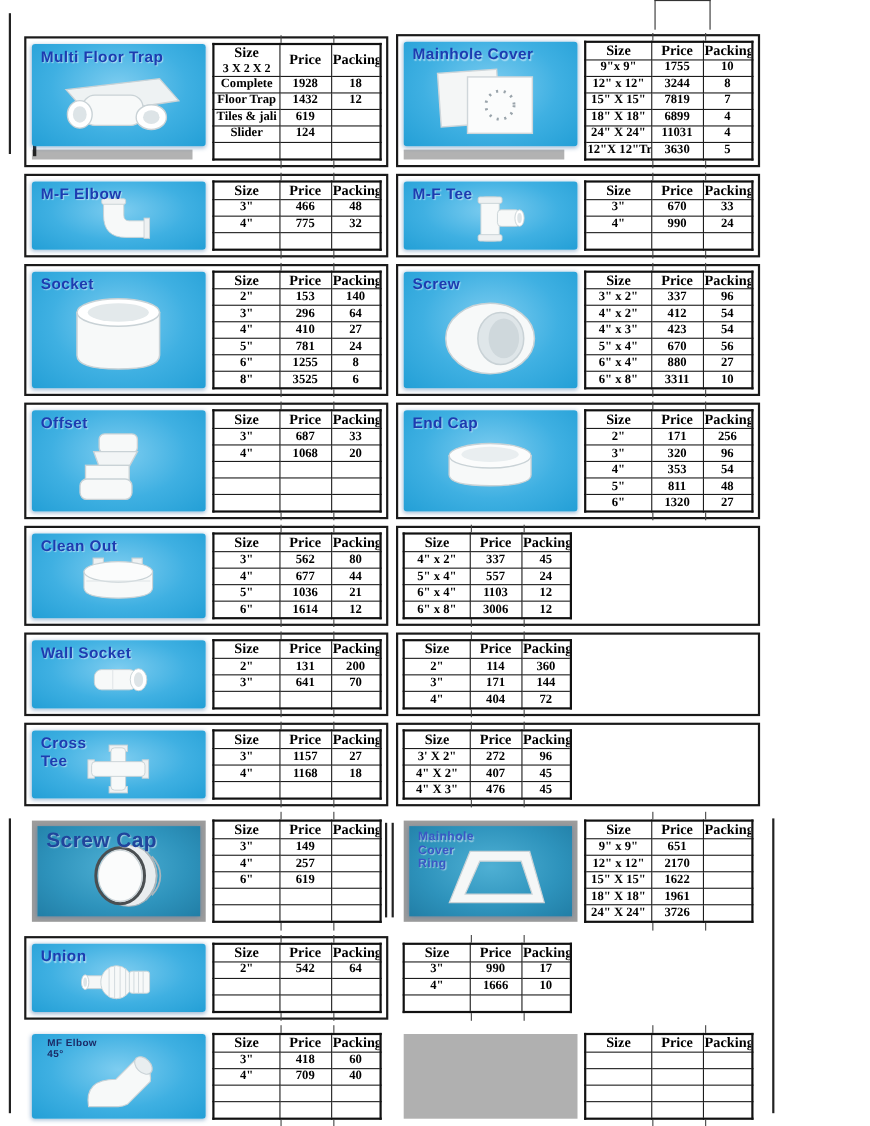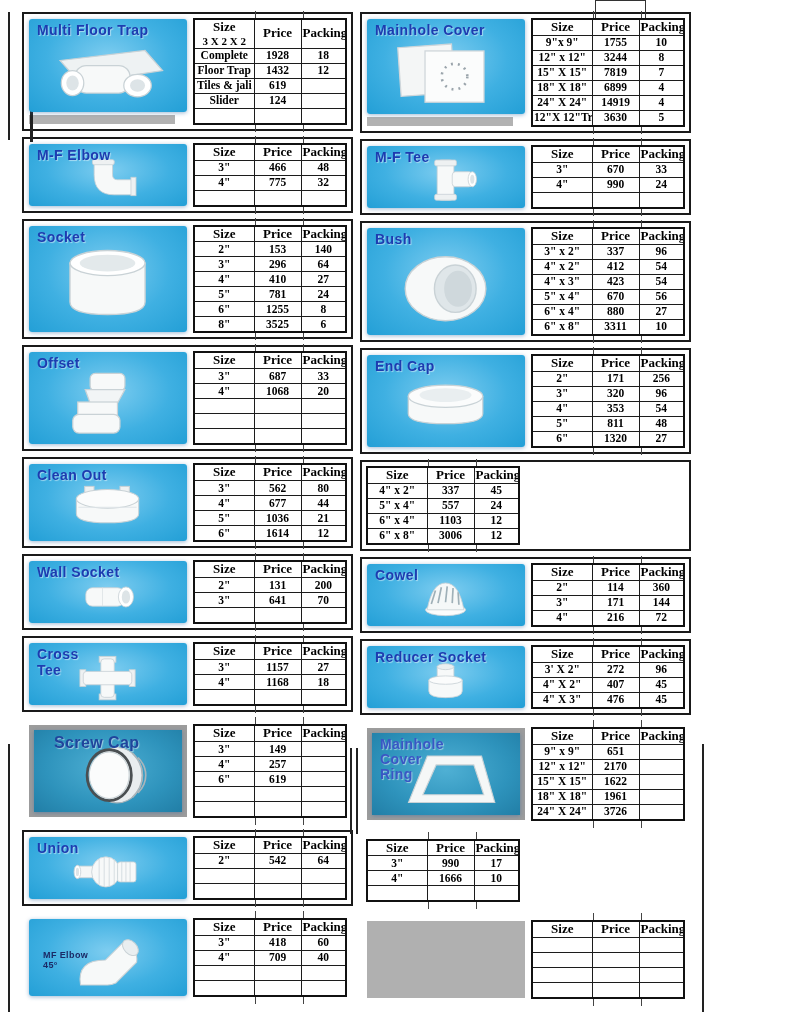--- a/index.html
+++ b/index.html
@@ -1,33 +1,33 @@
 <!DOCTYPE html>
 <html><head>
 <meta charset="utf-8">
 <style>
   html,body{margin:0;padding:0;background:#fff;}
   body{width:791px;height:1024px;font-family:"Liberation Sans",sans-serif;position:relative;overflow:hidden;}
-  .page{position:relative;width:791px;min-height:1024px;box-sizing:border-box;padding:12px 0 0 22px;display:flex;gap:7px;align-items:flex-start;}
+  .page{position:relative;width:791px;min-height:1024px;box-sizing:border-box;padding:12px 0 0 22px;display:flex;gap:7px;align-items:flex-end;}
   .col{display:flex;flex-direction:column;gap:6px;width:331px;flex:0 0 331px;}
   .card{display:flex;gap:5px;border:2px solid #1a1a1a;background:#fff;padding:4px;box-sizing:border-box;align-items:stretch;}
   .card.no-border{border-color:transparent;}
   .img-col{flex:1 1 auto;display:flex;flex-direction:column;margin:1px;min-width:0;}
   .img-col.gray-frame{background:#9c9c9c;padding:5px;}
   .img-area{position:relative;flex:1;min-height:56px;border-radius:3px;
     background:radial-gradient(ellipse at 50% 42%, #7ecdf0 0%, #3fb0e2 55%, #239fd6 100%);
     box-shadow:0 1px 4px rgba(40,100,160,.45);}
   .img-area.dark-bg{background:radial-gradient(ellipse at 50% 45%, #4fb0d4 0%, #2e93bc 60%, #217ea6 100%);border-radius:0;}
   .img-area.plain-gray{background:#b0b0b0;box-shadow:none;border-radius:0;}
   .ptitle{position:absolute;top:4px;left:8px;z-index:2;font-weight:bold;font-size:14px;letter-spacing:.4px;
     color:#1d3cb0;text-shadow:1px 1px 1px rgba(255,255,255,.5);line-height:1.1;}
   .ptitle.wrap{max-width:64px;}
-  .ptitle.big{font-size:16px;color:#20459c;margin-left:12px;}
-  .ptitle.small{font-size:14px;max-width:62px;color:#3a57c4;}
-  .ptitle.tiny{font-size:9px;max-width:58px;color:#1b2a66;text-shadow:none;left:14px;margin-top:28px;}
+  .ptitle.big{font-size:19px;color:#20459c;}
+  .ptitle.small{font-size:11px;max-width:62px;color:#3a57c4;}
+  .ptitle.tiny{font-size:9px;max-width:58px;color:#1b2a66;text-shadow:none;left:14px;}
   .shape-wrap{position:absolute;left:6%;right:6%;top:15%;bottom:4%;pointer-events:none;}
   .shape-wrap svg{width:100%;height:100%;display:block;}
   .shadow-bar{height:9px;background:#b2b2b2;margin:3px 12px 0 0;}
   .ptable-wrap{flex:0 0 154px;position:relative;align-self:center;width:154px;}
   .ptable-wrap::before{content:"";position:absolute;left:62px;top:-7px;height:7px;width:47px;
     border-left:1px solid #444;border-right:1px solid #444;}
   .ptable-wrap::after{content:"";position:absolute;left:62px;bottom:-7px;height:7px;width:47px;
     border-left:1px solid #444;border-right:1px solid #444;}
   table.ptable{border-collapse:collapse;width:152px;border:2px solid #111;background:#fff;
     font-family:"Liberation Serif",serif;table-layout:fixed;}
@@ -651,21 +651,21 @@
                 <td class="c-price">7819</td>
                 <td class="c-packing">7</td>
               </tr>
               <tr>
                 <td class="c-size">18" X 18"</td>
                 <td class="c-price">6899</td>
                 <td class="c-packing">4</td>
               </tr>
               <tr>
                 <td class="c-size">24" X 24"</td>
-                <td class="c-price">14919</td>
+                <td class="c-price">11031</td>
                 <td class="c-packing">4</td>
               </tr>
               <tr>
                 <td class="c-size">12"X 12"Trap</td>
                 <td class="c-price">3630</td>
                 <td class="c-packing">5</td>
               </tr>
             </tbody>
           </table>
         </div>
@@ -716,21 +716,21 @@
                 <td></td>
                 <td></td>
               </tr>
             </tbody>
           </table>
         </div>
       </article>
       <article class="card">
         <div class="img-col">
           <div class="img-area">
-            <span class="ptitle">Bush</span>
+            <span class="ptitle">Screw</span>
             <span class="shape-wrap">
               <svg viewBox="0 0 100 60" preserveAspectRatio="xMidYMid meet">
                 <ellipse cx="50" cy="31" rx="29" ry="23" fill="#f7f9f9" stroke="#c9d2d6"></ellipse>
                 <ellipse cx="57" cy="31" rx="15" ry="17" fill="#dfe6e9" stroke="#c9d2d6"></ellipse>
                 <ellipse cx="59" cy="31" rx="10" ry="13" fill="#cfd8dc"></ellipse>
               </svg>
             </span>
           </div>
         </div>
         <div class="ptable-wrap">
@@ -873,38 +873,20 @@
               <tr>
                 <td class="c-size">6" x 8"</td>
                 <td class="c-price">3006</td>
                 <td class="c-packing">12</td>
               </tr>
             </tbody>
           </table>
         </div>
       </article>
       <article class="card">
-        <div class="img-col">
-          <div class="img-area">
-            <span class="ptitle">Cowel</span>
-            <span class="shape-wrap">
-              <svg viewBox="0 0 100 60" preserveAspectRatio="xMidYMid meet">
-                <ellipse cx="50" cy="44" rx="24" ry="7" fill="#fbfcfc" stroke="#c9d2d6"></ellipse>
-                <path d="M28 44 Q34 12 50 12 Q66 12 72 44 Z" fill="#f5f8f8" stroke="#c9d2d6"></path>
-                <g stroke="#9fb0b8" stroke-width="2">
-                  <line x1="38" y1="21" x2="33" y2="37"></line>
-                  <line x1="45" y1="17" x2="41" y2="36"></line>
-                  <line x1="52" y1="16" x2="50" y2="35"></line>
-                  <line x1="59" y1="18" x2="58" y2="36"></line>
-                  <line x1="65" y1="23" x2="66" y2="38"></line>
-                </g>
-              </svg>
-            </span>
-          </div>
-        </div>
         <div class="ptable-wrap">
           <table class="ptable">
             <colgroup>
               <col style="width:60px">
               <col style="width:47px">
               <col style="width:45px">
             </colgroup>
             <thead>
               <tr>
                 <th class="h-size"><span>Size</span></th>
@@ -918,41 +900,28 @@
                 <td class="c-price">114</td>
                 <td class="c-packing">360</td>
               </tr>
               <tr>
                 <td class="c-size">3"</td>
                 <td class="c-price">171</td>
                 <td class="c-packing">144</td>
               </tr>
               <tr>
                 <td class="c-size">4"</td>
-                <td class="c-price">216</td>
+                <td class="c-price">404</td>
                 <td class="c-packing">72</td>
               </tr>
             </tbody>
           </table>
         </div>
       </article>
       <article class="card">
-        <div class="img-col">
-          <div class="img-area">
-            <span class="ptitle">Reducer Socket</span>
-            <span class="shape-wrap">
-              <svg viewBox="0 0 100 60" preserveAspectRatio="xMidYMid meet">
-                <rect x="40" y="14" width="20" height="15" fill="#f7f9f9" stroke="#c9d2d6"></rect>
-                <ellipse cx="50" cy="14" rx="10" ry="3.5" fill="#e9eef0" stroke="#c9d2d6"></ellipse>
-                <path d="M30 30 h40 v13 q0 8 -20 8 t-20 -8 z" fill="#f7f9f9" stroke="#c9d2d6"></path>
-                <ellipse cx="50" cy="30" rx="20" ry="5" fill="#fbfcfc" stroke="#c9d2d6"></ellipse>
-              </svg>
-            </span>
-          </div>
-        </div>
         <div class="ptable-wrap">
           <table class="ptable">
             <colgroup>
               <col style="width:60px">
               <col style="width:47px">
               <col style="width:45px">
             </colgroup>
             <thead>
               <tr>
                 <th class="h-size"><span>Size</span></th>

